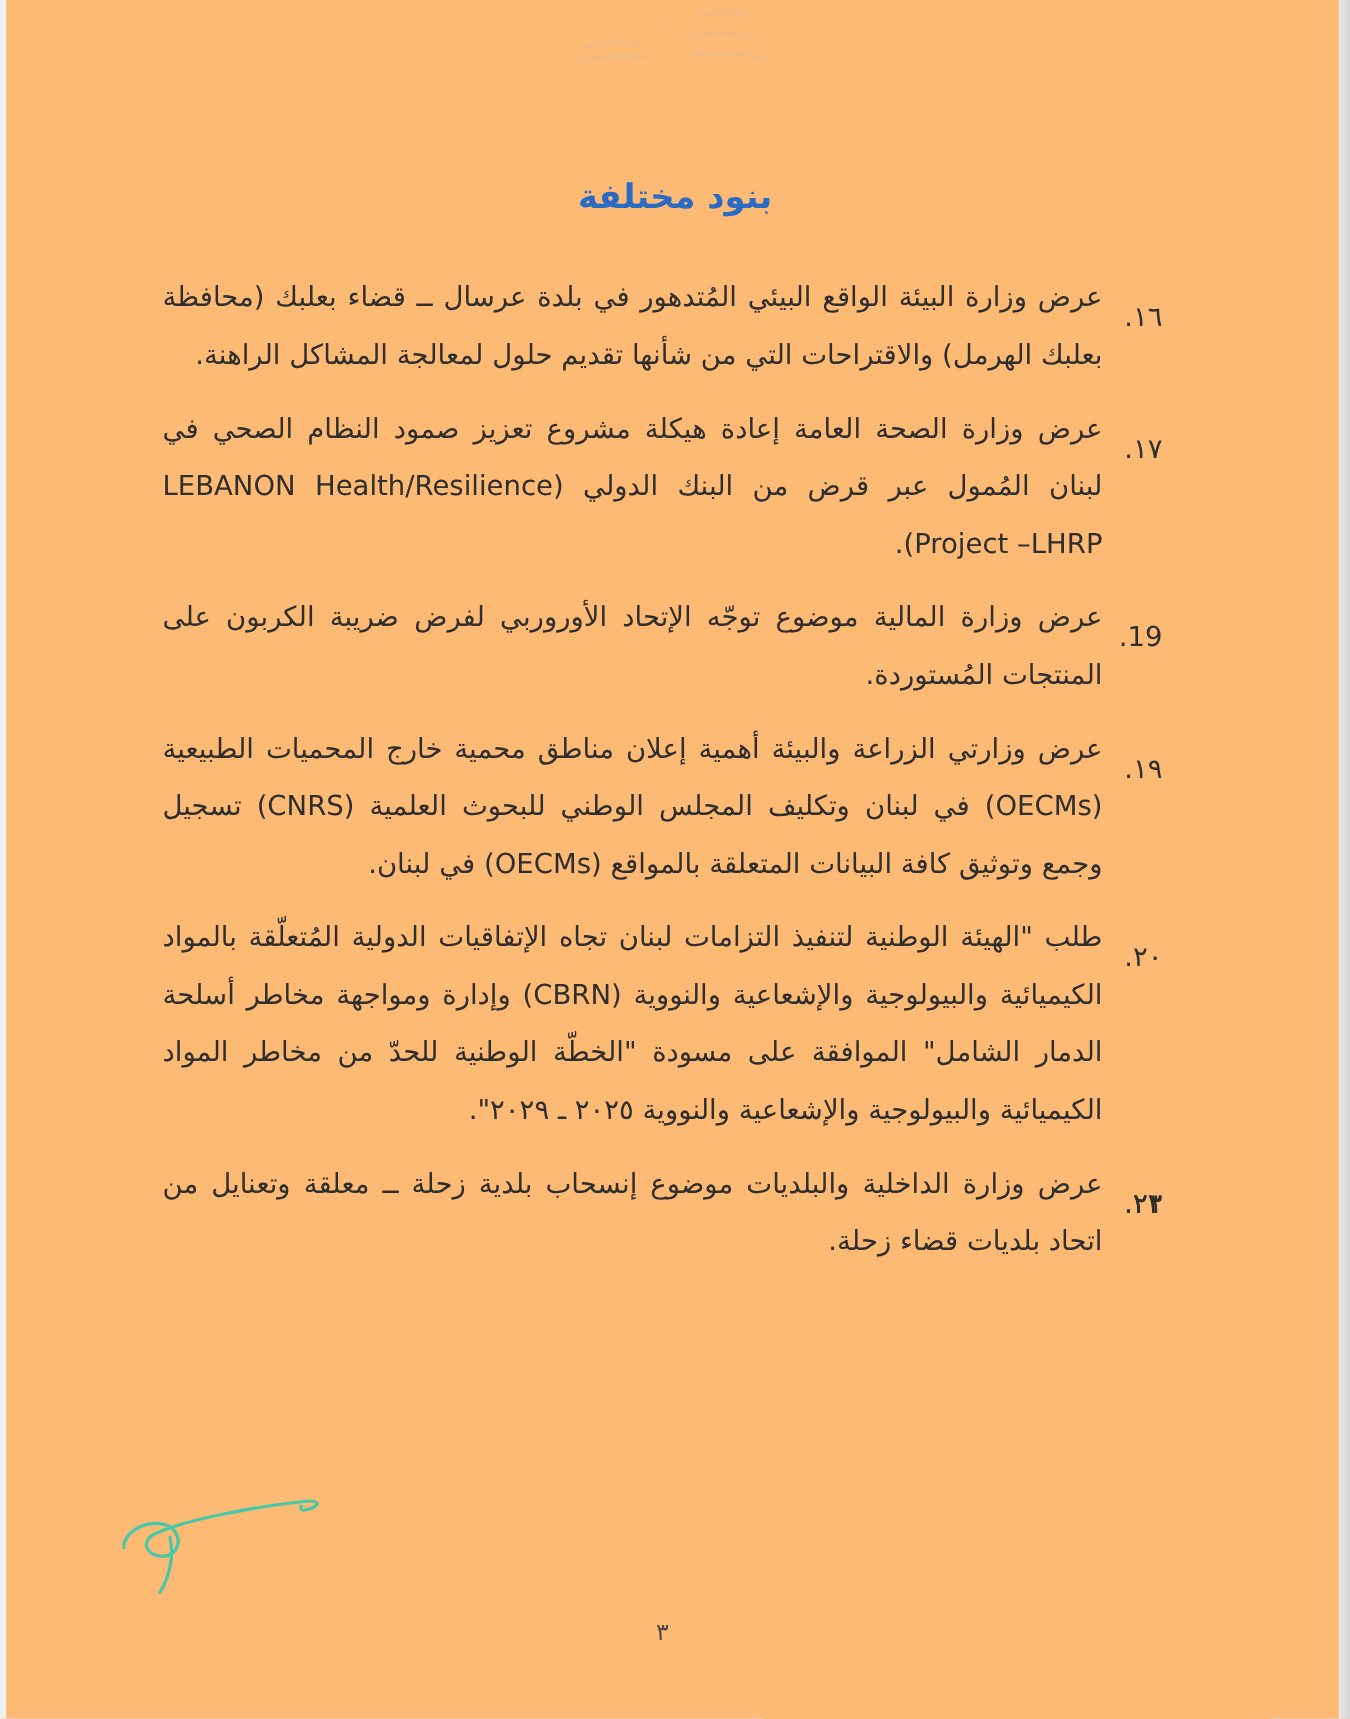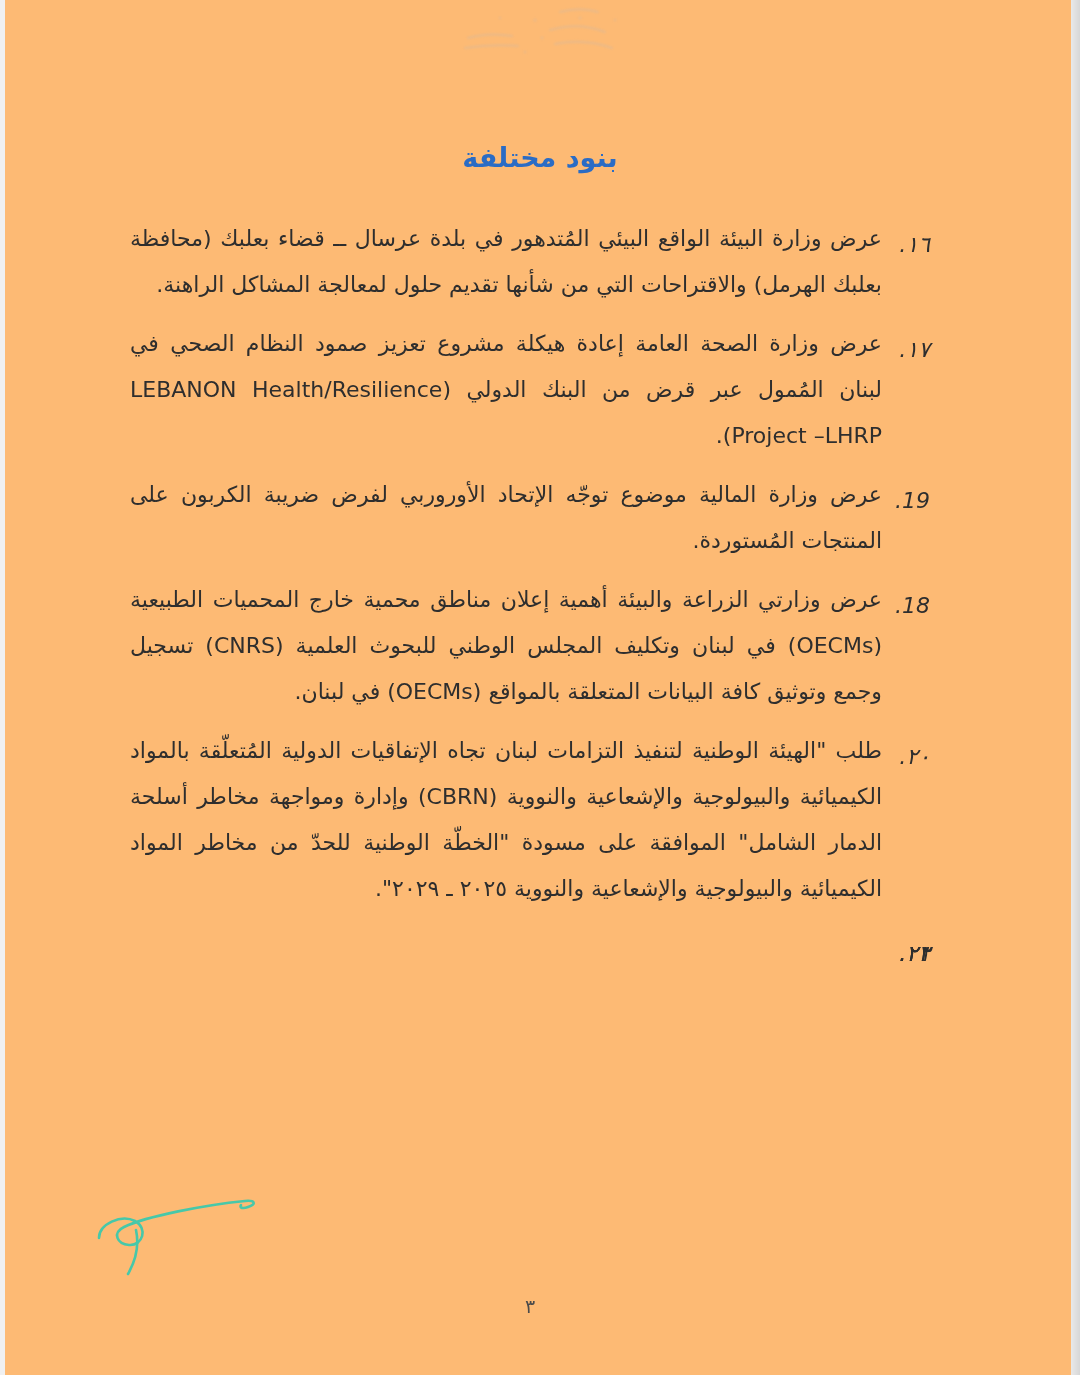--- a/index.html
+++ b/index.html
@@ -21,21 +21,21 @@
   }
   .items {
     position:absolute; top:216px; right:150px; width:800px;
     direction:rtl;
   }
   .item {
     position:relative; padding-right:48px; margin-bottom:13px;
     font-size:22px; line-height:46px; color:#2e2e2e;
     text-align:justify; text-align-last:right;
   }
-  .item-num { position:absolute; right:0; top:6px;font-style:italic; }
+  .item-num { position:absolute; right:0; top:16px; }
   .page-number {
     position:absolute; top:1295px; left:0; width:1060px;
     text-align:center; font-size:19px; color:#4a4a4a;
   }
   .signature { position:absolute; left:85px; top:1192px; }
 </style>
 </head>
 <body>
 
 <div class="page">
@@ -70,35 +70,36 @@
     </div>
     <div class="item">
       <span class="item-num">١٧.</span>
       <span>عرض وزارة الصحة العامة إعادة هيكلة مشروع تعزيز صمود النظام الصحي في لبنان المُمول عبر قرض من البنك الدولي (LEBANON Health/Resilience Project –LHRP).</span>
     </div>
     <div class="item">
       <span class="item-num">19.</span>
       <span>عرض وزارة المالية موضوع توجّه الإتحاد الأوروربي لفرض ضريبة الكربون على المنتجات المُستوردة.</span>
     </div>
     <div class="item">
-      <span class="item-num">18.</span>
+      <span class="item-num">١٩.</span>
       <span>عرض وزارتي الزراعة والبيئة أهمية إعلان مناطق محمية خارج المحميات الطبيعية (OECMs) في لبنان وتكليف المجلس الوطني للبحوث العلمية (CNRS) تسجيل وجمع وتوثيق كافة البيانات المتعلقة بالمواقع (OECMs) في لبنان.</span>
     </div>
     <div class="item">
       <span class="item-num">٢٠.</span>
       <span>طلب "الهيئة الوطنية لتنفيذ التزامات لبنان تجاه الإتفاقيات الدولية المُتعلّقة بالمواد الكيميائية والبيولوجية والإشعاعية والنووية (CBRN) وإدارة ومواجهة مخاطر أسلحة الدمار الشامل" الموافقة على مسودة "الخطّة الوطنية للحدّ من مخاطر المواد الكيميائية والبيولوجية والإشعاعية والنووية ٢٠٢٥ ـ ٢٠٢٩".</span>
     </div>
     <div class="item">
       <span class="item-num">٢١.</span>
     </div>
     <div class="item">
       <span class="item-num">٢٢.</span>
     </div>
     <div class="item">
       <span class="item-num">٢٣.</span>
+      <span>عرض وزارة الداخلية والبلديات موضوع إنسحاب بلدية زحلة ــ معلقة وتعنايل من اتحاد بلديات قضاء زحلة.</span>
     </div>
   </div>
 
   <svg class="signature" viewBox="0 0 200 90" width="200" height="90">
     <g fill="none" stroke-width="2.6" stroke-linecap="round" class="sig-stroke">
       <path d="M14 46 C 14 32, 36 22, 50 29 C 63 36, 58 54, 44 53 C 32 52, 27 41, 39 35 C 62 24, 120 13, 160 9 C 170 8, 172 12, 163 15 C 158 17, 154 16, 156 13" stroke="#47c8a9"></path>
       <path d="M51 38 C 54 52, 51 68, 43 82" stroke="#47c8a9"></path>
     </g>
   </svg>
 

